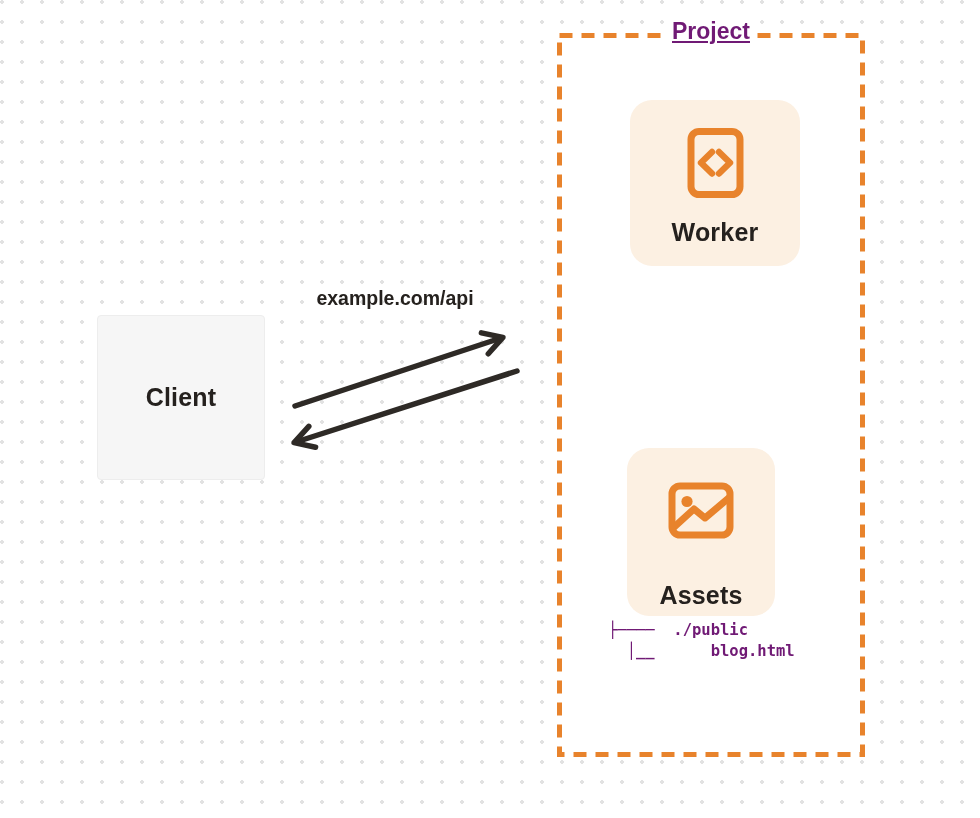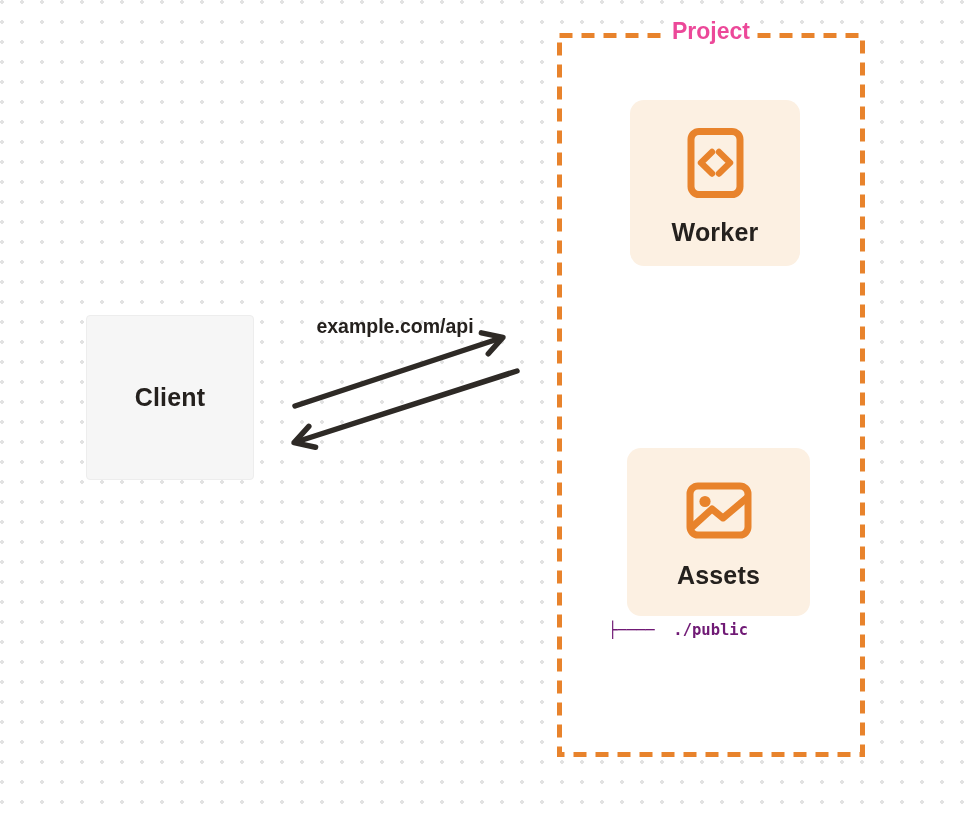--- a/index.html
+++ b/index.html
@@ -16,21 +16,21 @@
     width: 980px;
     height: 818px;
     background-color: #ffffff;
     background-image: radial-gradient(circle, #e2e2e2 1.7px, transparent 1.8px);
     background-size: 20px 20px;
     background-position: 12px 12px;
   }
   
   .client-box {
     position: absolute;
-    left: 86px; top: 315px;
+    left: 97px; top: 315px;
     width: 168px; height: 165px;
     background: #f6f6f6;
     border: 1px solid #ededed;
     border-radius: 4px;
     display: flex; align-items: center; justify-content: center;
   }
   .node-label {
     font-size: 25px;
     font-weight: 700;
     color: #25211e;
@@ -38,21 +38,20 @@
   }
   
   .request-label {
     position: absolute;
     left: 295px; top: 287px;
     width: 200px;
     text-align: center;
     font-size: 19.5px;
     font-weight: 700;
     color: #25211e;
-    margin-top: 28px;
   }
   
   .arrows-layer {
     position: absolute;
     inset: 0;
     width: 980px; height: 818px;
     pointer-events: none;
   }
   
   .project {
@@ -68,35 +67,36 @@
   }
   .project-title {
     position: absolute;
     top: -15px;
     left: 50%;
     transform: translateX(-50%);
     background: #ffffff;
     padding: 0 7px;
     font-size: 23px;
     font-weight: 700;
-    color: #ec4899;
+    color: #701a75;
     white-space: nowrap;
     z-index: 2;
+    text-decoration: underline;
   }
   
   .panel {
     position: absolute;
     background: #fcf0e2;
-    border-radius: 14px;
+    border-radius: 22px;
     display: flex;
     flex-direction: column;
     align-items: center;
   }
   .panel.worker { left: 73px; top: 67px; width: 170px; height: 166px; }
-  .panel.assets { left: 70px; top: 415px; width: 183px; height: 168px; }
+  .panel.assets { left: 70px; top: 415px; width: 148px; height: 168px; gap: 20px; }
   .panel.worker .icon-wrap { margin-top: 28px; height: 70px; }
   .panel.assets .icon-wrap { margin-top: 34px; height: 57px; }
   .panel .node-label { margin-top: 20px; }
   .panel.assets .node-label { margin-top: 22px; }
   
   .file-tree {
     position: absolute;
     left: 51px;   
     top: 587px;   
     font-family: "DejaVu Sans Mono", "Liberation Mono", monospace;
@@ -159,16 +159,17 @@
           </g>
           <rect x="4" y="4" width="58" height="49" rx="8" fill="none" stroke="#e8832c" stroke-width="7"></rect>
           <circle cx="19" cy="19.5" r="5.6" fill="#e8832c"></circle>
         </svg>
       </span>
       <span class="node-label">Assets</span>
     </div>
 
     <div class="file-tree">
       <div class="tree-line">├────  ./public</div>
+      <div class="tree-line">  │__      blog.html</div>
     </div>
   </div>
 
 </div>
 
 </body></html>

